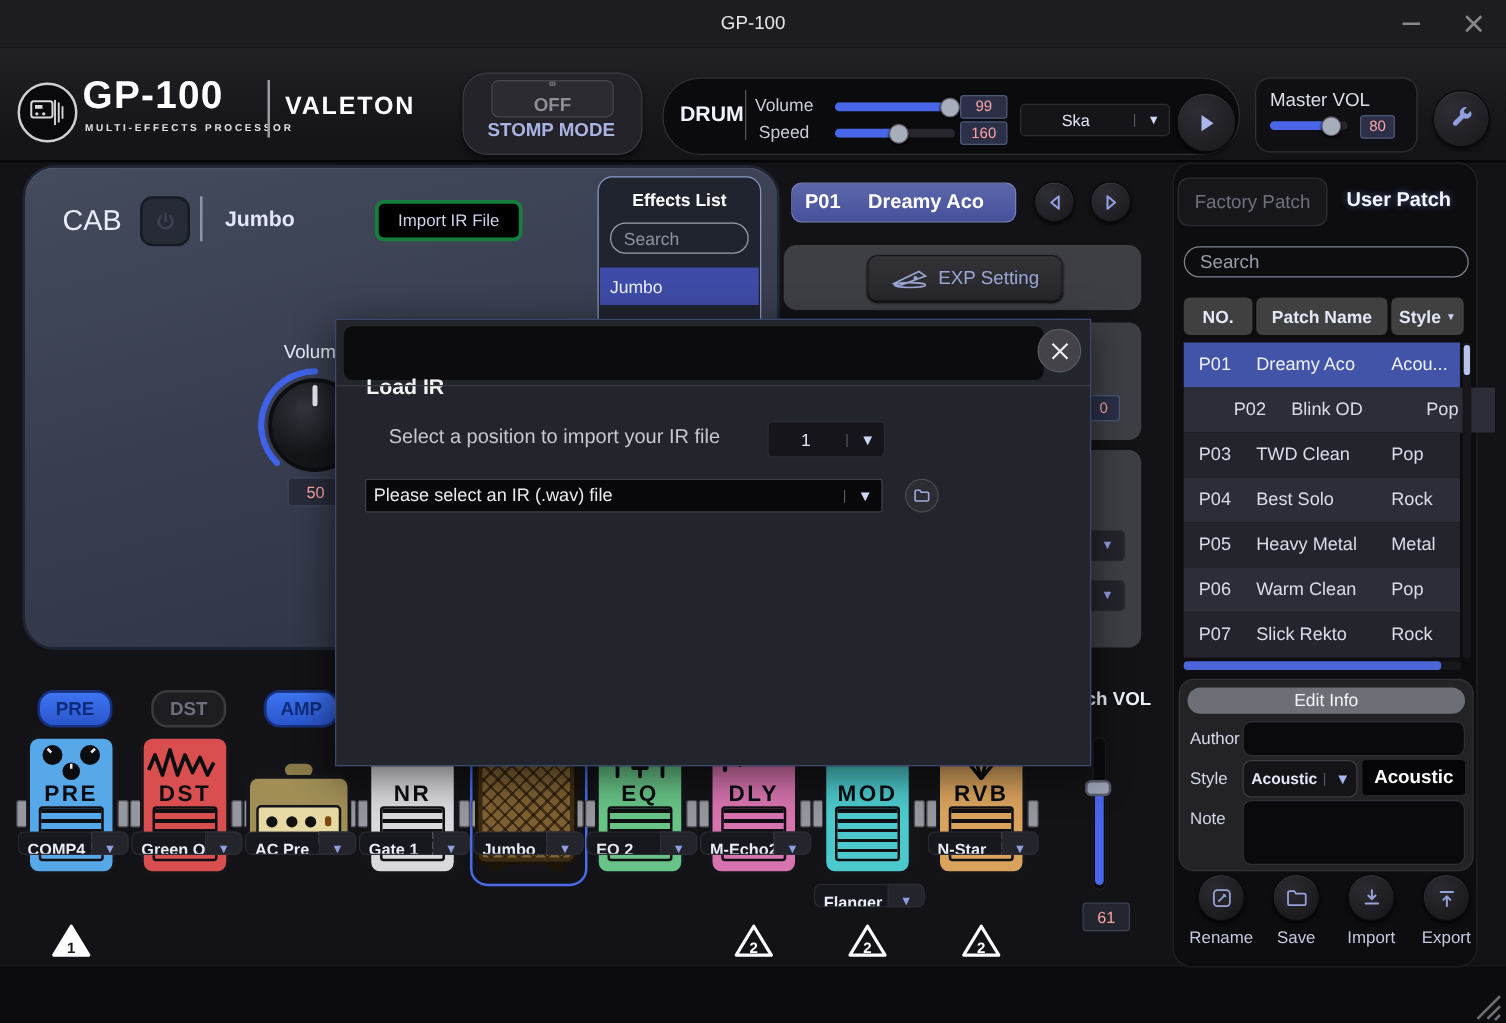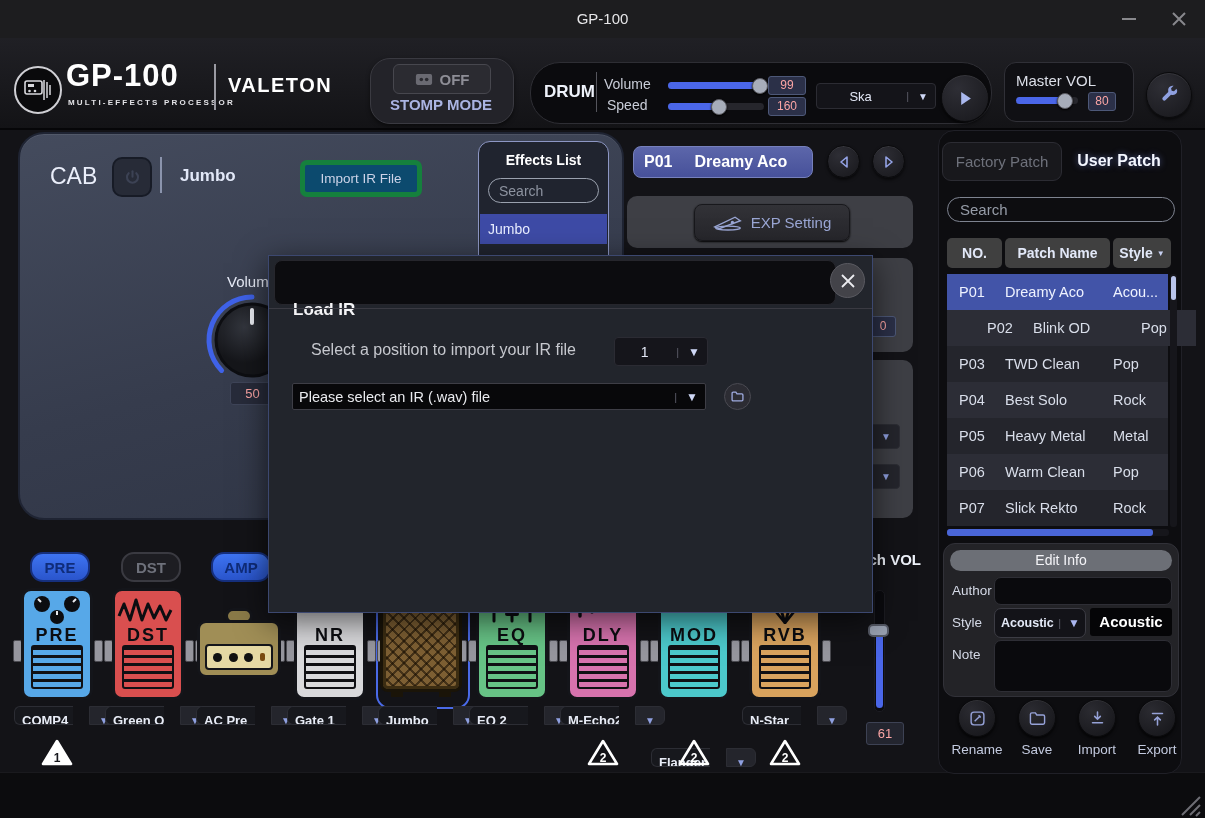--- a/index.html
+++ b/index.html
@@ -11,21 +11,21 @@
   #win-title{left:0;top:0;width:100%;height:38px;line-height:38px;text-align:center;font-size:15px;color:#e6e6e8;}
   .winbtn{top:6px;width:34px;height:26px;display:flex;align-items:center;justify-content:center;color:#88888c;cursor:default;}
   
   #header{left:0;top:38px;width:1205px;height:90px;background:linear-gradient(#202025,#131316);border-bottom:2px solid #060608;}
   #logo-circle{left:14px;top:28px;width:44px;height:44px;border-radius:50%;border:2px solid #cfcfd4;background:#0a0a0c;display:flex;align-items:center;justify-content:center;}
   #brand{left:66px;top:20px;font-size:31px;font-weight:900;letter-spacing:1px;color:#fff;}
   #brand-sub{left:68px;top:60px;font-size:8px;font-weight:bold;letter-spacing:2.2px;color:#e2e2e6;}
   #brand-div{left:214px;top:26px;width:2px;height:46px;background:#9a9aa2;}
   #maker{left:228px;top:36px;font-size:20px;font-weight:900;letter-spacing:1.5px;color:#fff;}
   #stomp-group{left:370px;top:20px;width:142px;height:64px;border-radius:20px;background:#232329;border:1px solid #3a3a41;box-shadow:0 2px 4px rgba(0,0,0,.5);}
-  #stomp-off{left:393px;top:26px;width:96px;height:28px;border-radius:6px;background:#2b2b31;border:1px solid #47474e;display:flex;align-items:center;justify-content:center;gap:7px;color:#8e8e96;font-weight:bold;font-size:15px;}
+  #stomp-off{left:393px;top:26px;width:96px;height:28px;border-radius:6px;background:#2b2b31;border:1px solid #47474e;display:flex;align-items:center;justify-content:center;gap:7px;color:#8e8e96;font-weight:bold;font-size:15px;flex-direction:column;}
   #stomp-label{left:370px;top:58px;width:142px;text-align:center;font-size:15px;font-weight:bold;color:#aab4e2;}
   #drum-group{left:530px;top:24px;width:460px;height:60px;border-radius:30px;background:#0b0b0e;border:1px solid #2e2e34;}
   #drum-label{left:544px;top:44px;font-size:17px;font-weight:800;color:#eef2fa;}
   #drum-div{left:596px;top:34px;width:1px;height:40px;background:#55555c;}
   .slider-lab{font-size:14px;color:#c9cdd8;}
   .hslider{height:7px;border-radius:4px;background:#26262c;}
   .hfill{position:absolute;left:0;top:0;height:7px;border-radius:4px;background:#4a66e8;}
   .hthumb{position:absolute;top:-4px;width:14px;height:14px;border-radius:50%;background:#a7adba;border:1px solid #5b5b62;box-shadow:0 1px 2px #000;}
   .valbox{background:#2b3048;border:1px solid #4d5878;border-radius:3px;color:#fca5a5;font-size:12px;text-align:center;}
   .dd{display:flex;align-items:center;background:#141419;border:1px solid #2c2c33;border-radius:4px;}
@@ -34,21 +34,21 @@
   .dd .arr{color:#cfd8f6;font-size:10px;padding:0 7px;}
   .circlebtn{border-radius:50%;background:radial-gradient(circle at 35% 30%,#2e2e35,#17171b);border:1px solid #0a0a0c;box-shadow:0 2px 3px rgba(0,0,0,.6),inset 0 1px 0 rgba(255,255,255,.08);display:flex;align-items:center;justify-content:center;}
   #master-group{left:1004px;top:24px;width:128px;height:58px;border-radius:12px;background:#101014;border:1px solid #303037;}
   
   #cab-panel{left:18px;top:132px;width:602px;height:384px;border-radius:26px;border:2px solid #1f2433;
     background:linear-gradient(165deg,#444b5d 0%,#363c4d 55%,#2f3545 100%);box-shadow:inset 0 1px 0 rgba(255,255,255,.08);}
   #cab-label{left:50px;top:163px;font-size:23px;color:#eaeefa;}
   #cab-power{left:112px;top:157px;width:36px;height:36px;border-radius:10px;background:#272b37;border:2px solid #171b26;display:flex;align-items:center;justify-content:center;color:#3c4254;}
   #cab-div{left:160px;top:157px;width:2px;height:36px;background:#99a2bc;opacity:.85;}
   #cab-model{left:180px;top:166px;font-size:17px;font-weight:bold;color:#e2e8f8;}
-  #import-ir{left:300px;top:160px;width:112px;height:27px;border-radius:7px;background:#0c4a6e;border:5px solid #15803d;color:#ccd3e8;font-size:13.5px;display:flex;align-items:center;justify-content:center;}
+  #import-ir{left:300px;top:160px;width:112px;height:27px;border-radius:7px;background:#000000;border:3px solid #15803d;color:#ccd3e8;font-size:13.5px;display:flex;align-items:center;justify-content:center;}
   #knob-label{left:207px;top:273px;width:90px;text-align:center;font-size:15px;color:#e8ecf8;}
   #knob-val{left:230px;top:382px;width:43px;height:21px;line-height:21px;font-size:13px;background:#272b3a;border:1px solid #3e4458;}
   
   #fx-panel{left:478px;top:141px;width:129px;height:320px;border-radius:12px;background:#20242f;border:1.5px solid #8d97c4;z-index:3;}
   #fx-title{left:0;top:10px;width:100%;text-align:center;font-size:14px;font-weight:bold;color:#fff;}
   #fx-search{left:9px;top:36px;width:89px;height:23px;border-radius:13px;border:1.5px solid #9aa1ae;background:transparent;color:#c8cdd8;font-size:14px;padding:0 10px;outline:none;font-family:"Liberation Sans",sans-serif;}
   #fx-search::placeholder{color:#8d93a0;}
   #fx-item{left:1px;top:72px;width:119px;height:30px;line-height:30px;background:#3e4ba6;color:#e8edff;font-size:14px;padding-left:8px;}
   
   #patch-display{left:633px;top:146px;width:178px;height:30px;border-radius:8px;background:linear-gradient(#5c66aa,#47519a);border:1px solid #7680bc;display:flex;align-items:center;z-index:2;}
@@ -83,21 +83,21 @@
   .action .lb{margin-top:5px;font-size:13.5px;color:#c3cadf;}
   
   .chip{top:552px;width:56px;height:26px;border-radius:13px;font-size:15px;font-weight:bold;display:flex;align-items:center;justify-content:center;}
   .chip.on{background:linear-gradient(#3e74f2,#2a55cc);border:2px solid #16307e;color:#0f2c7a;}
   .chip.off{background:#1d1d22;border:2px solid #3a3a41;color:#6e717b;}
   .pedal{position:absolute;border:3px solid #14151a;border-radius:10px;box-sizing:border-box;}
   .pedal .face{position:absolute;left:0;top:34px;width:100%;text-align:center;font-size:18px;font-weight:900;color:#0c0d11;letter-spacing:2px;}
   .pedal .grill{position:absolute;left:7px;right:7px;bottom:8px;height:40px;border:2px solid #101014;border-radius:3px;
      background:repeating-linear-gradient(to bottom,#101014 0 3px,transparent 3px 8px);}
   .lug{position:absolute;width:7px;height:20px;background:#96969e;border:1px solid #4a4a50;border-radius:2px;top:640px;}
-  .slotdd{position:absolute;top:706px;height:19px;display:flex;gap:16px;}
+  .slotdd{position:absolute;top:665px;height:19px;display:flex;}
   .slotdd .nm{width:51px;background:#17181d;border:1px solid #2c2d34;border-right:none;border-radius:6px 0 0 6px;color:#e8ecf6;font-size:13px;font-weight:bold;line-height:27px;padding-left:7px;white-space:nowrap;overflow:hidden;}
   .slotdd .ar{width:28px;background:#24252c;border:1px solid #2c2d34;border-radius:0 6px 6px 0;color:#8fa0e0;font-size:10px;text-align:center;line-height:27px;}
   #pv-label{left:833px;top:551px;width:88px;text-align:right;font-size:15px;font-weight:bold;color:#eef2fa;}
   #pv-track{left:874px;top:590px;width:9px;height:120px;border-radius:5px;background:#0b0b0f;border:1px solid #1c1c22;}
   #pv-fill{left:876px;width:7px;border-radius:4px;background:#4a66e8;}
   #pv-thumb{left:868px;width:21px;height:13px;border-radius:5px;background:#9aa2b2;border:2px solid #565a66;box-sizing:border-box;}
   #pv-val{left:866px;top:722px;width:36px;height:21px;line-height:21px;font-size:13px;background:#23252f;border:1px solid #3d4254;}
   
   #modal{left:268px;top:255px;width:603px;height:356px;background:#22252c;border:1px solid #3c4870;z-index:50;box-shadow:0 8px 30px rgba(0,0,0,.6);}
   #modal-hdr{left:5px;top:4px;width:560px;height:43px;border-radius:8px;background:#0c0c0f;border:1px solid #26262c;}

